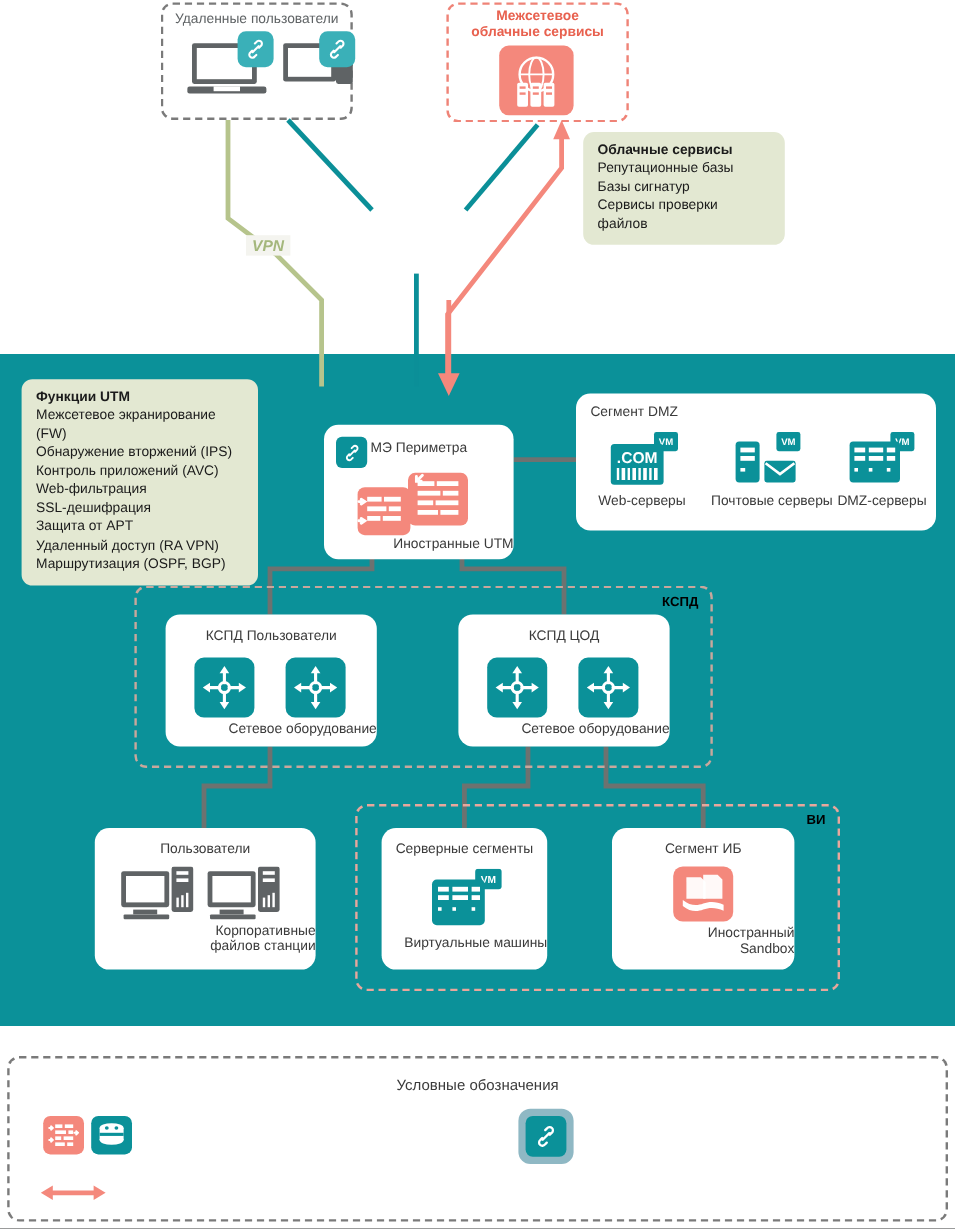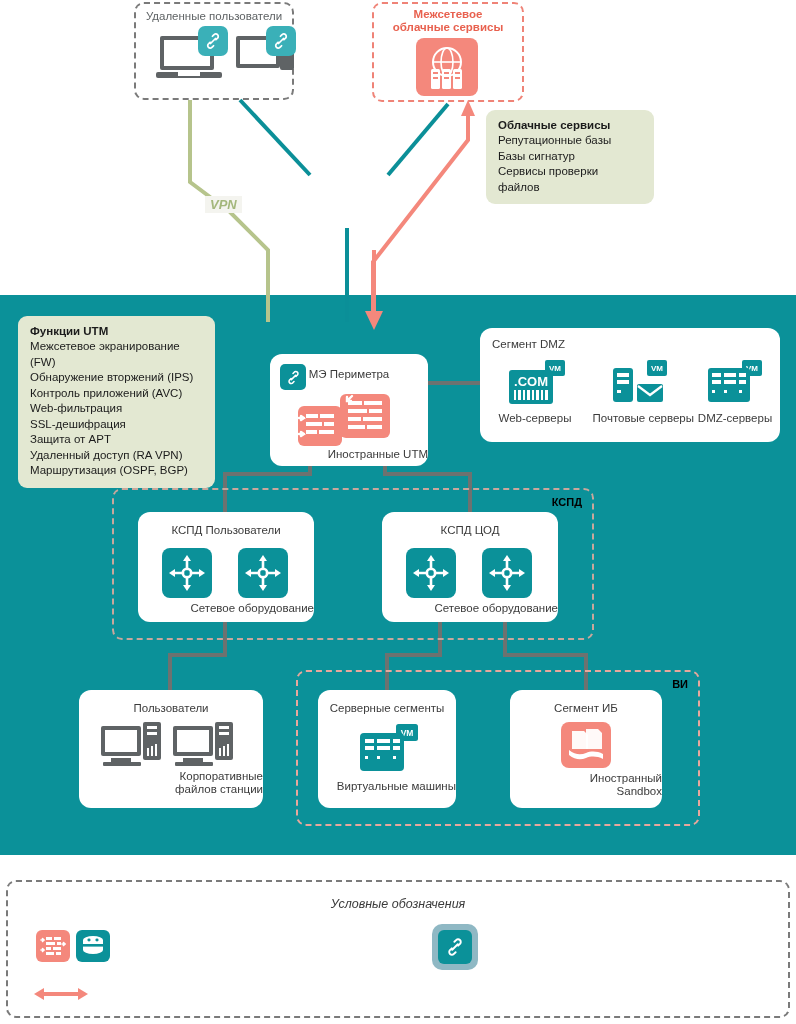--- a/index.html
+++ b/index.html
@@ -36,21 +36,21 @@
   .note b{display:block;font-size:11.5px;color:#1b1b1b;margin-bottom:2px;}
   .note span{display:block;font-size:11.5px;color:#1b1b1b;line-height:15.5px;}
 
   
   #vpn-label{background:#f4f4ef;color:#a4b77c;font-style:italic;font-weight:bold;
      font-size:13px;padding:1px 5px;}
 
   
   #legend-box{left:6px;top:880px;width:784px;height:138px;}
   #legend-title{background:#fff;color:#3b3b3b;font-size:12.5px;
-     padding:3px 10px;font-style:italic;}
+     padding:3px 10px;}
 
   
   .tile{border-radius:8px;display:flex;align-items:center;justify-content:center;}
   .tile-teal{background:#0b9199;}
   .tile-salmon{background:#f4887c;}
 
   svg{display:block;}
 </style>
 </head>
 <body>

